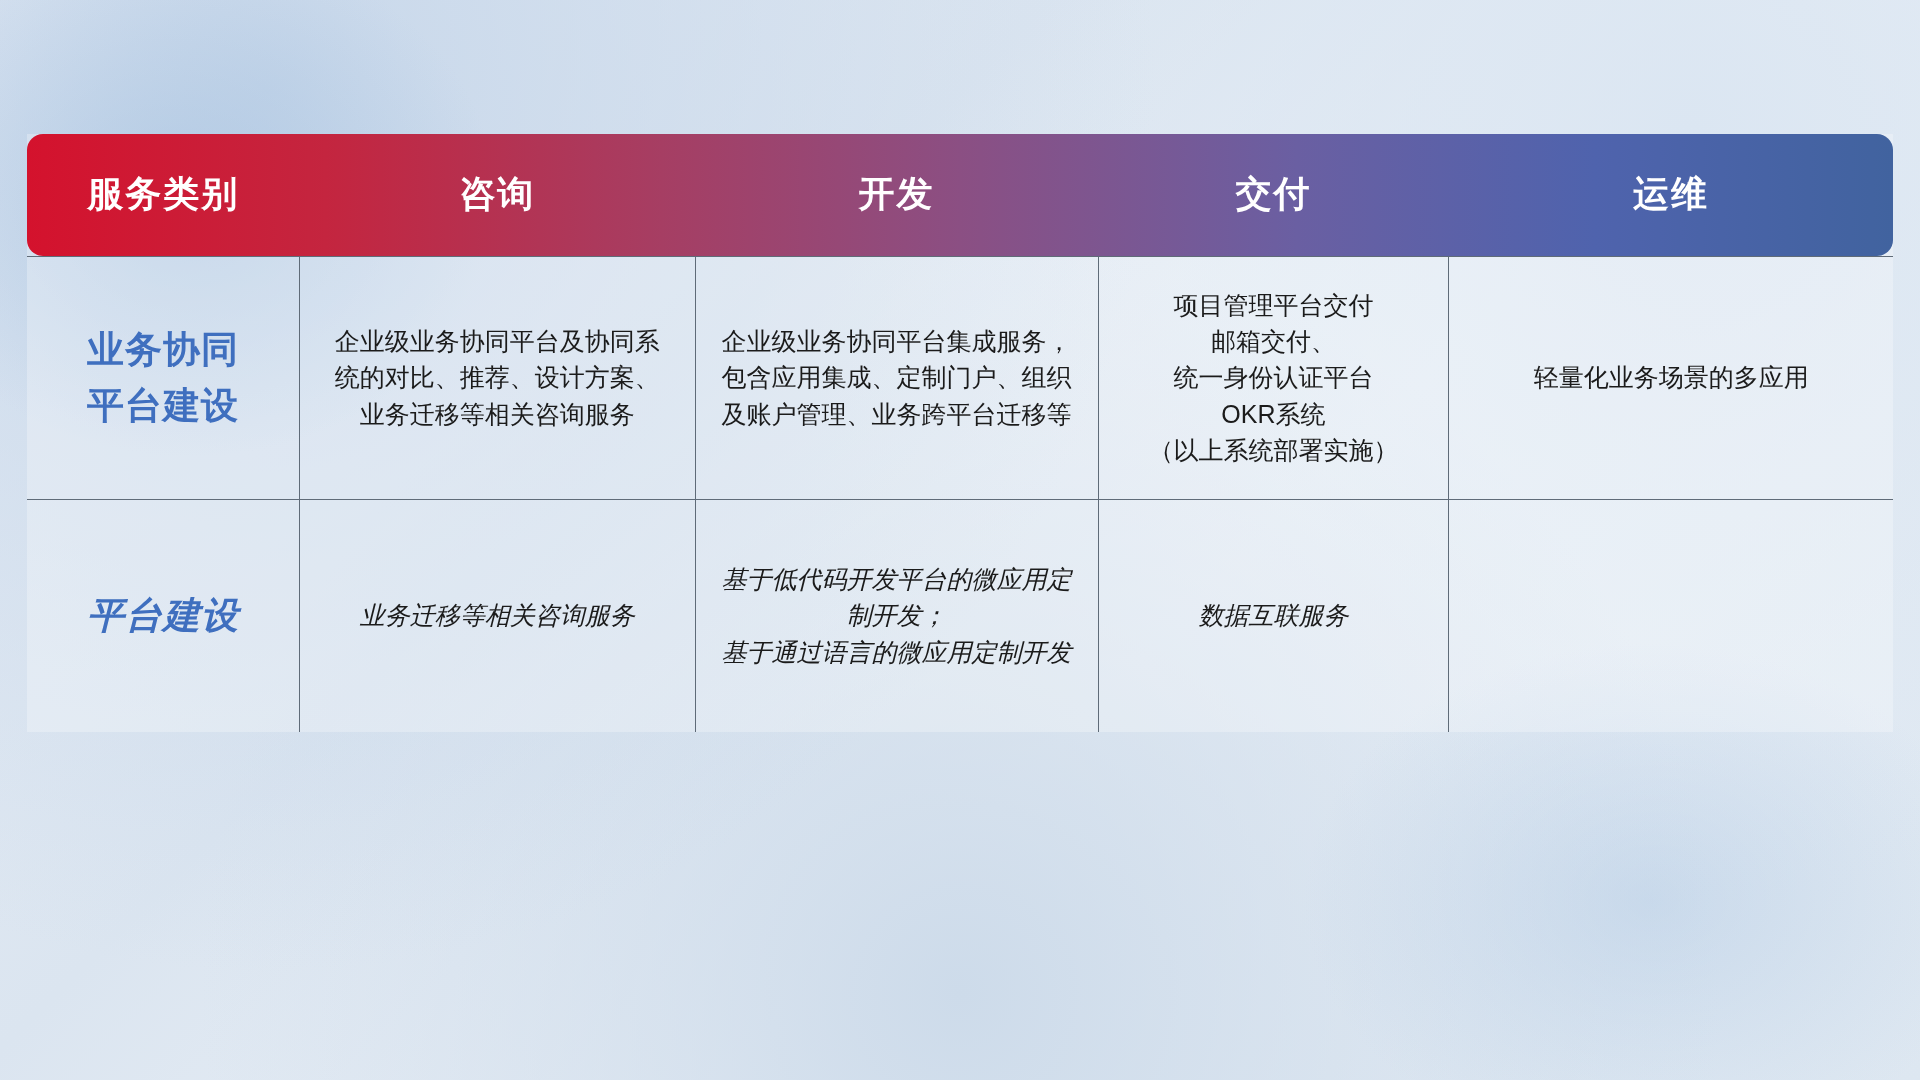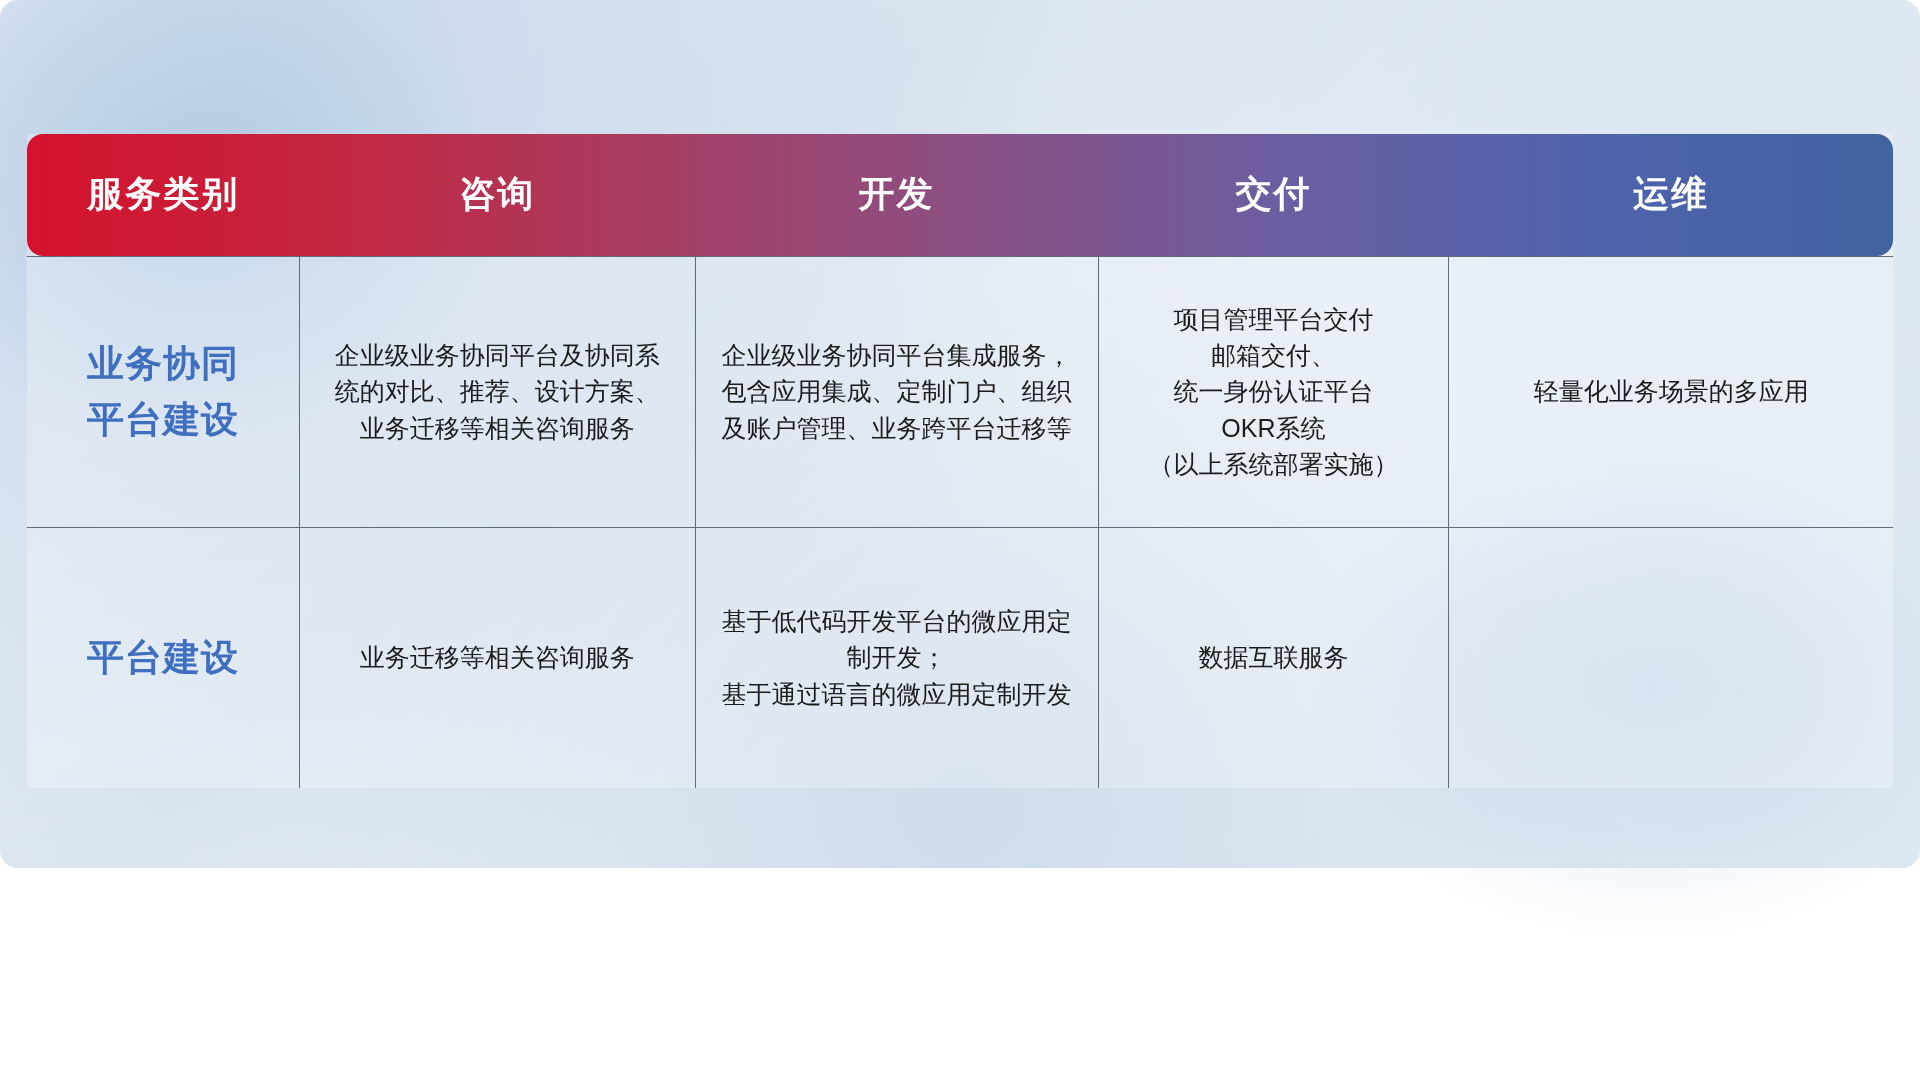--- a/index.html
+++ b/index.html
@@ -7,27 +7,26 @@
     padding: 0;
     width: 1920px;
     height: 1080px;
     overflow: hidden;
     font-family: "Liberation Sans", "DejaVu Sans", sans-serif;
   }
 
   .slide {
     position: relative;
     width: 1920px;
-    height: 868px;
+    height: 1080px;
     background:
       radial-gradient(circle at 14% 8%, #c7d7ea 0%, rgba(199,215,234,0) 46%),
       radial-gradient(circle at 88% 12%, #dbe6f2 0%, rgba(219,230,242,0) 40%),
       radial-gradient(circle at 50% 92%, #cddbea 0%, rgba(205,219,234,0) 55%),
       linear-gradient(135deg, #e8eef6 0%, #dbe5f0 35%, #e9eff6 60%, #dde7f1 100%);
-    border-radius: 18px;
   }
 
   .glow-left {
     position: absolute;
     left: -120px;
     top: -60px;
     width: 620px;
     height: 520px;
     background: radial-gradient(ellipse at center, rgba(160,190,222,0.55) 0%, rgba(160,190,222,0) 70%);
     pointer-events: none;
@@ -83,21 +82,21 @@
     z-index: 1;
   }
 
   tbody td {
     border: 1px solid #5f6b78;
     font-size: 25px;
     color: #1b1b1b;
     text-align: center;
     vertical-align: middle;
     line-height: 1.45;
-    padding: 32px 16px;
+    padding: 18px 16px;
     background: transparent;
   }
 
   tbody tr td:first-child {
     border-left: none;
   }
   tbody tr td:last-child {
     border-right: none;
   }
   tbody tr:last-child td {
@@ -107,21 +106,21 @@
   td.cat {
     color: #3f6fbf;
     font-weight: bold;
     font-size: 37px;
     letter-spacing: 1px;
     line-height: 1.5;
   }
 
   .row-1 td { height: 206px; }
   .row-2 td { height: 176px; }
-  .row-3 td { height: 196px; }
+  .row-3 td { height: 196px; font-style: italic; }
 
   .cell-text {
     display: block;
     white-space: pre-line;
   }
 </style>
 </head>
 <body>
 
 <div class="slide">

